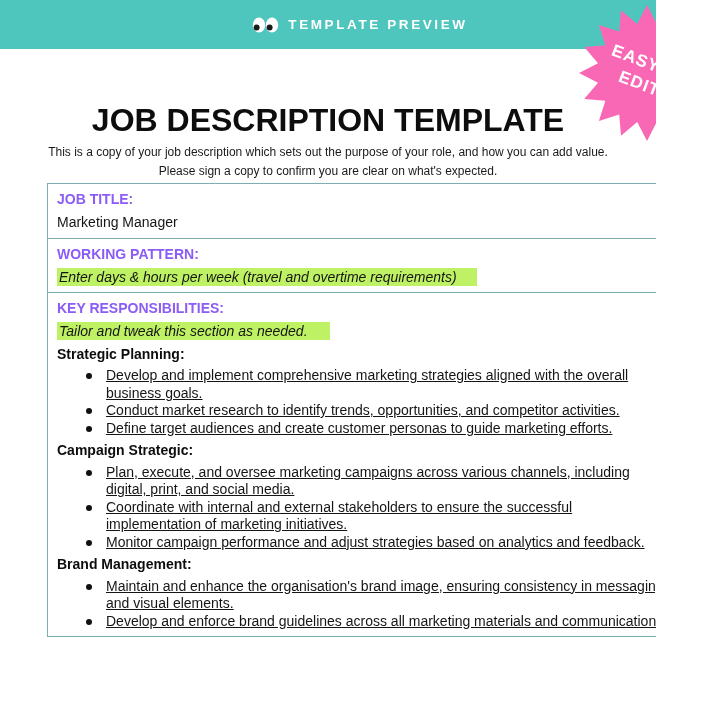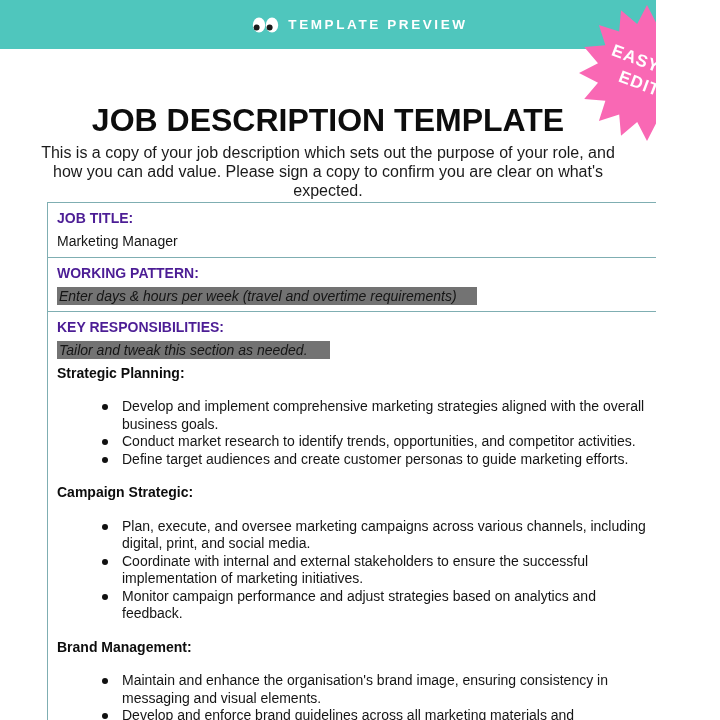--- a/index.html
+++ b/index.html
@@ -47,49 +47,49 @@
     text-align: center;
     font-size: 32px;
     line-height: 30px;
     font-weight: 700;
     color: #0d0d0d;
   }
   .intro {
     margin: 8px auto 0;
     max-width: 588px;
     text-align: center;
-    font-size: 16px;
+    font-size: 12px;
     line-height: 19px;
     color: #1a1a1a;
   }
   .table-wrap { position: relative; margin-top: 2px; }
   table.jd {
     margin-left: 47px;
     width: 628px;
     border-collapse: collapse;
     table-layout: fixed;
   }
   table.jd td {
     border: 1.5px solid #7FAEB2;
     padding: 6px 10px 6px 9px;
     vertical-align: top;
     font-size: 14px;
     line-height: 17.5px;
     color: #151515;
   }
-  .lbl { font-weight: 700; line-height: 18px; margin-bottom: 6px; color: #4c1d95; }
+  .lbl { font-weight: 700; line-height: 18px; margin-bottom: 6px; color: #8b5cf6; }
   .val { line-height: 17.5px; }
   .hl {
-    background: #737373;
+    background: #bef264;
     font-style: italic;
     padding: 1px 20px 1px 2px;
   }
   .hl.note { padding-right: 22px; }
   .sub { font-weight: 700; line-height: 17.5px; margin: 5px 0 4px; color: #0d0d0d; }
-  ul.bullets { list-style: none; margin: 16px; padding-left: 49px; }
+  ul.bullets { list-style: none; margin: 0; padding-left: 49px; text-decoration: underline; }
   ul.bullets li { position: relative; line-height: 17.5px; }
   ul.bullets li::before {
     content: "";
     position: absolute;
     left: -20px; top: 6px;
     width: 6px; height: 6px;
     border-radius: 50%;
     background: #111;
   }
 </style>

